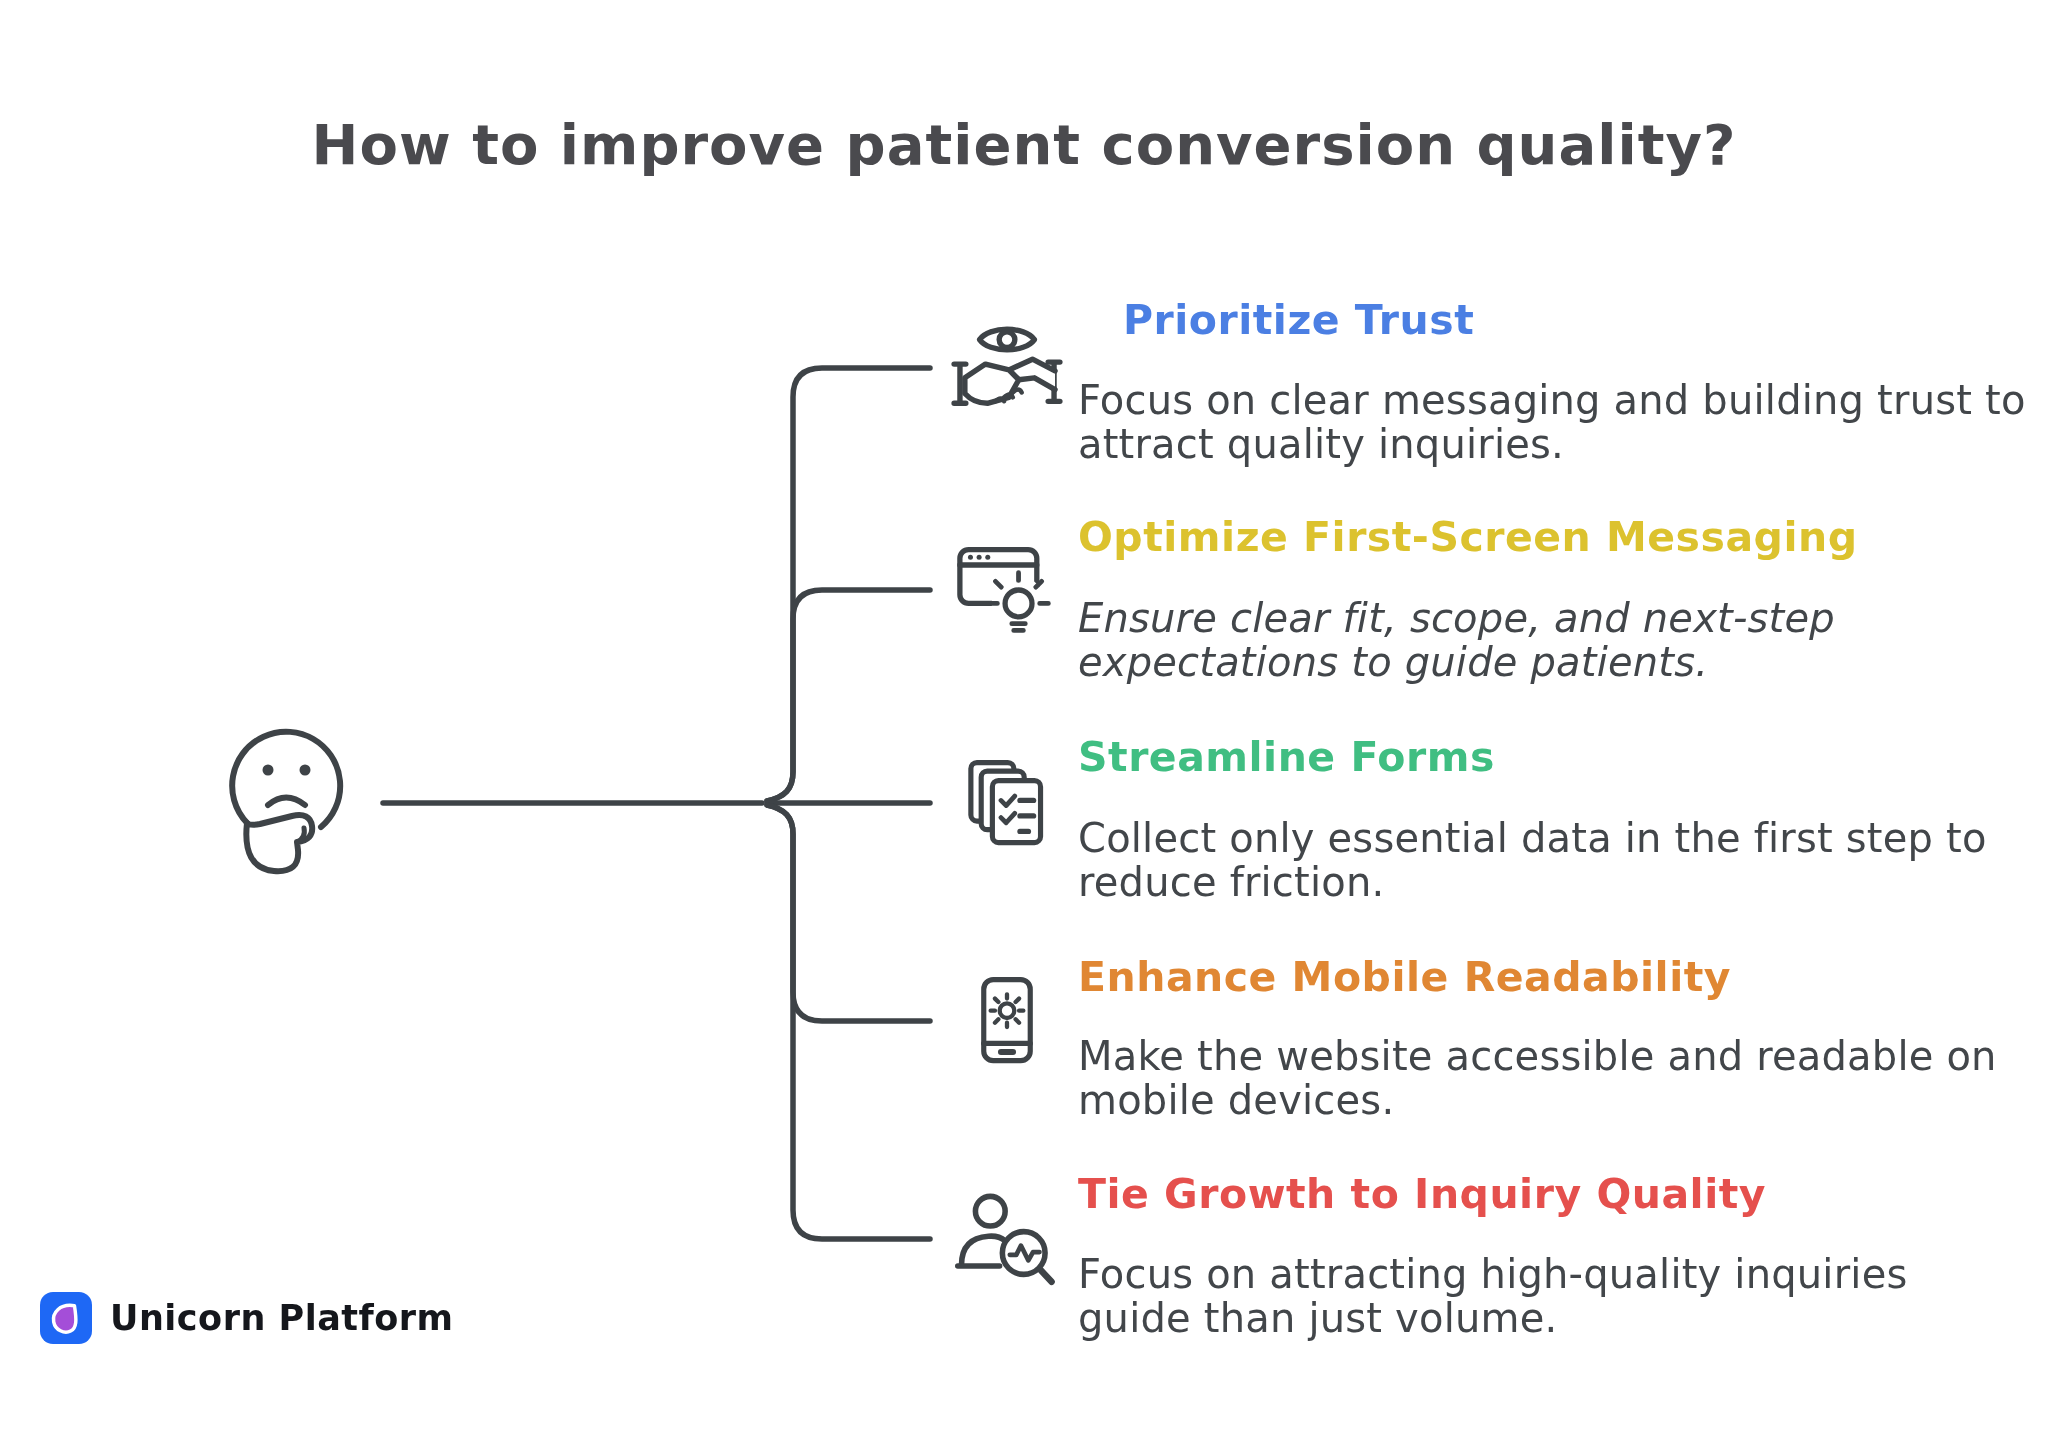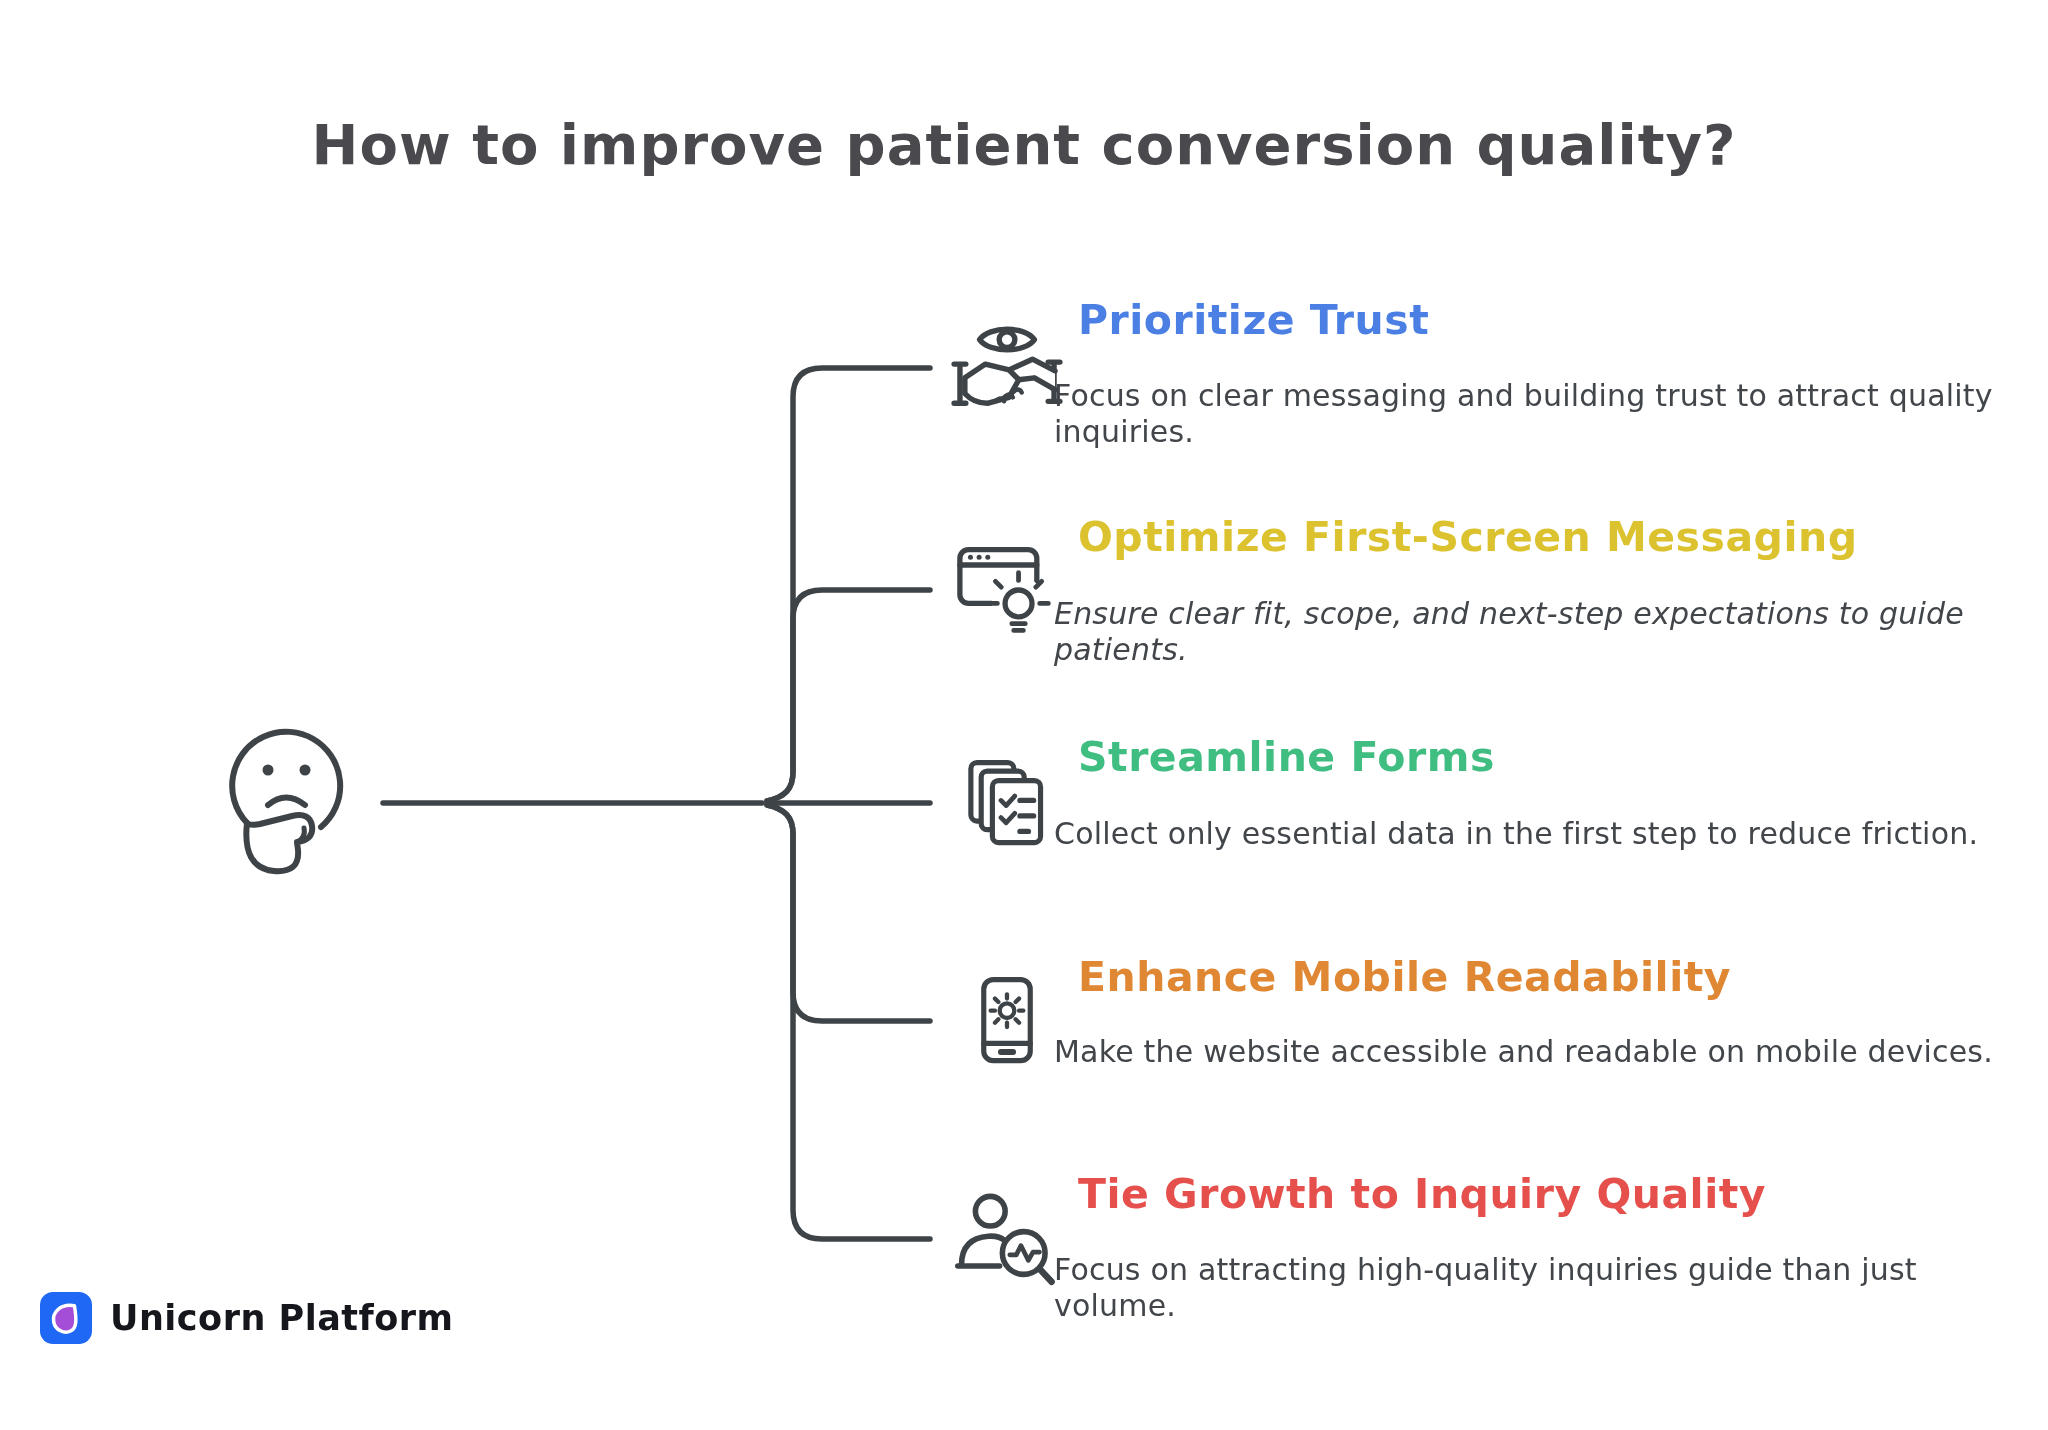--- a/index.html
+++ b/index.html
@@ -4,21 +4,21 @@
 <style>
   html,body{margin:0;padding:0;background:#fff;}
   .canvas{position:relative;width:2048px;height:1430px;background:#ffffff;overflow:hidden;
           font-family:"DejaVu Sans","Liberation Sans",sans-serif;color:var(--ink,#3E4347);}
   .page-title{position:absolute;left:0;top:112px;width:100%;text-align:center;margin:0;
           font-size:56px;font-weight:bold;letter-spacing:1px;}
   .connectors{position:absolute;left:0;top:0;}
   .face{position:absolute;left:222px;top:726px;width:130px;height:150px;}
   .item-title{position:absolute;left:1078px;margin:0;font-size:41px;font-weight:600;
           line-height:1.1;white-space:nowrap;letter-spacing:.5px;}
-  .item-desc{position:absolute;left:1054px;margin:0;width:955px;font-size:30px;line-height:36px;
+  .item-desc{position:absolute;left:1078px;margin:0;width:955px;font-size:40px;line-height:44px;
           letter-spacing:.2px;}
   .item-icon{position:absolute;left:948px;width:118px;display:flex;align-items:center;justify-content:center;}
   .ink{color:var(--ink,#3E4347);}
   .brand{position:absolute;left:40px;top:1292px;display:flex;align-items:center;gap:18px;}
   .brand-mark{width:52px;height:52px;border-radius:13px;display:flex;align-items:center;justify-content:center;}
   .brand-name{font-size:35px;font-weight:bold;color:#15171C;letter-spacing:.5px;}
   svg{display:block;}
 </style>
 </head>
 <body>
@@ -51,21 +51,21 @@
     <svg width="114" height="98" viewBox="0 0 116 100" fill="none" stroke="currentColor" stroke-width="5.5" stroke-linecap="round" stroke-linejoin="round">
       <path d="M30 21 C40 7 76 7 86 21 C76 35 40 35 30 21 Z"></path>
       <circle cx="58" cy="21" r="8"></circle>
       <path d="M4 46 h12 M10 46 v40 M4 86 h12"></path>
       <path d="M100 44 h12 M106 44 v40 M100 84 h12"></path>
       <path d="M107 53 L84 41 L60 52 L70 62 L86 60 L107 72" fill="#ffffff"></path>
       <path d="M15 60 L36 46 L60 52 L70 62 L60 80 L38 86 Q24 86 15 76 Z" fill="#ffffff"></path>
       <path d="M46 84 q6 -6 9 0 M55 80 q6 -6 9 0 M64 75 q6 -6 9 0" stroke-width="4.5"></path>
     </svg>
   </div>
-  <h2 class="item-title" style="top: 298px; color: rgb(75, 127, 227);">Prioritize Trust</h2>
+  <h2 class="item-title" style="top: 298px; color: rgb(75, 127, 227); margin-left: 45px;">Prioritize Trust</h2>
   <p class="item-desc" style="top: 378px; color: rgb(66, 70, 74);">Focus on clear messaging and building trust to attract quality inquiries.</p>
 
   <div class="item-icon ink" style="top:540px;height:100px;">
     <svg width="100" height="100" viewBox="0 0 104 104" fill="none" stroke="currentColor" stroke-width="5.5" stroke-linecap="round" stroke-linejoin="round">
       <rect x="3" y="10" width="80" height="56" rx="9"></rect>
       <path d="M3 26 H83"></path>
       <circle cx="14" cy="18" r="2.6" fill="currentColor" stroke="none"></circle>
       <circle cx="23" cy="18" r="2.6" fill="currentColor" stroke="none"></circle>
       <circle cx="32" cy="18" r="2.6" fill="currentColor" stroke="none"></circle>
       <circle cx="64" cy="66" r="28" fill="#ffffff" stroke="none"></circle>

